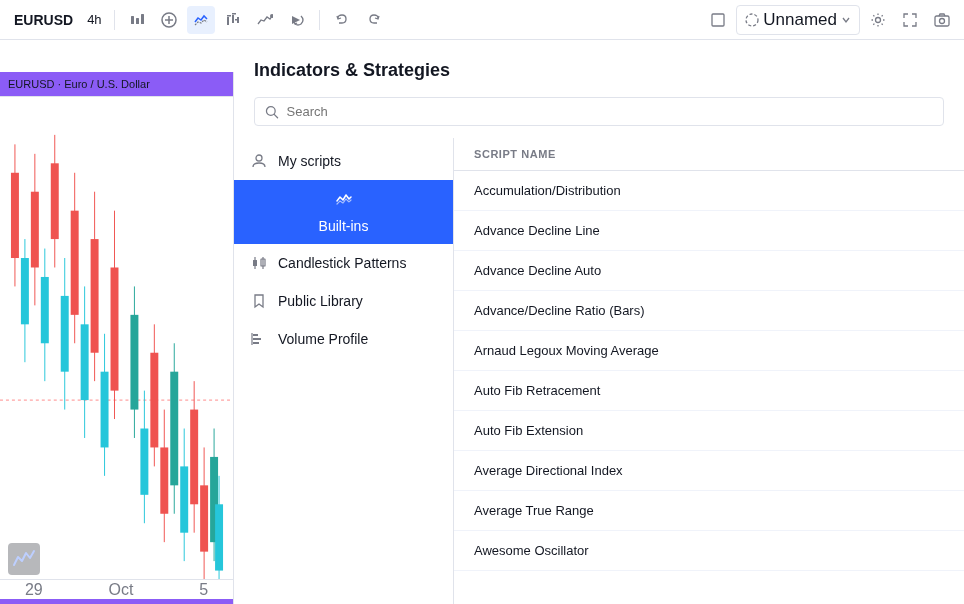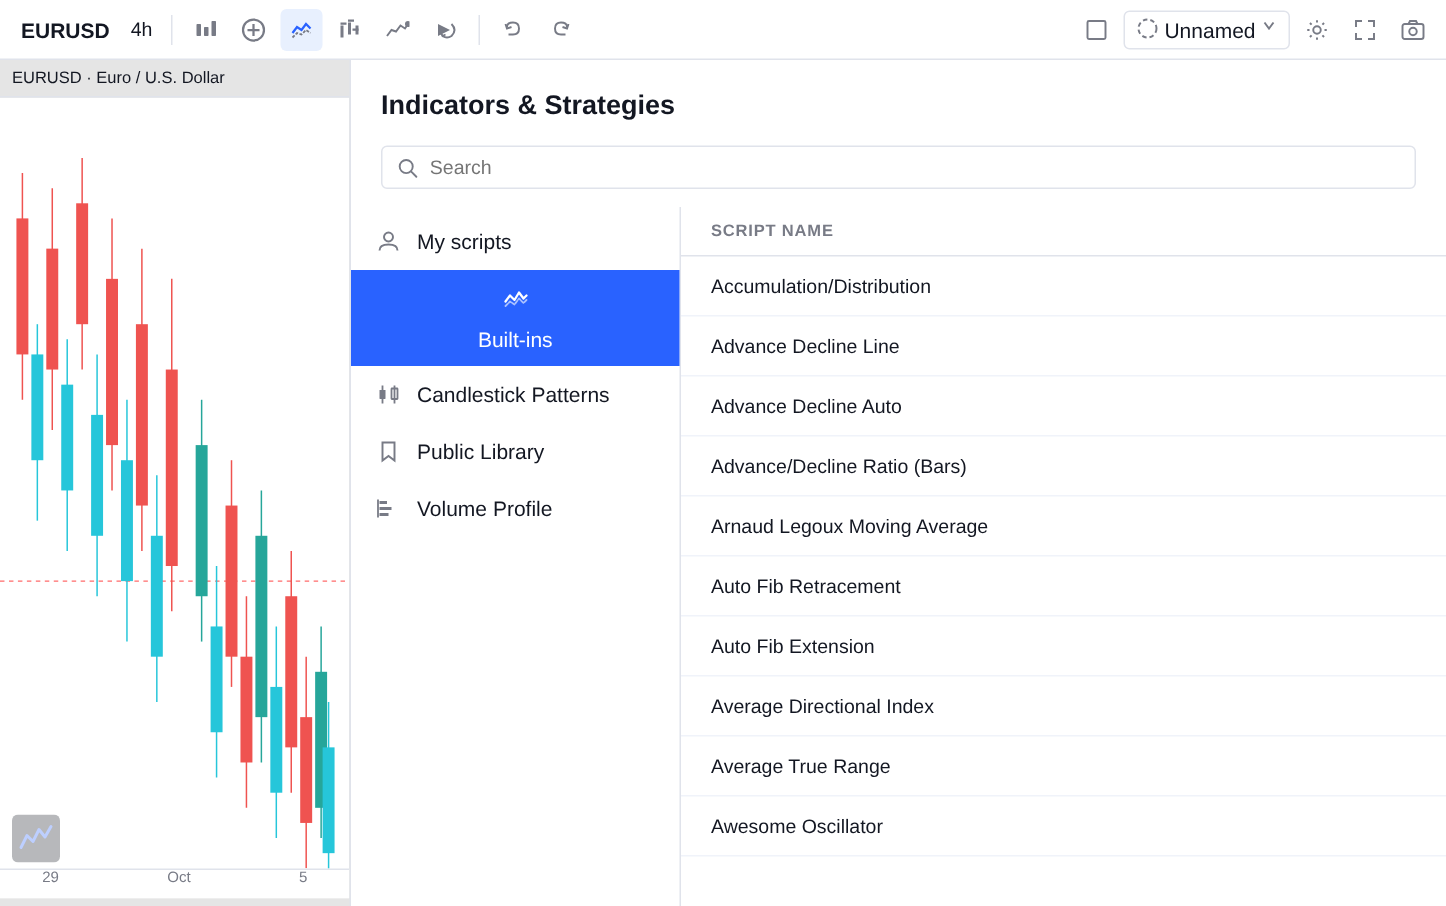--- a/index.html
+++ b/index.html
@@ -15,53 +15,54 @@
     .timeframe-label { font-size: 13px; color: #131722; padding: 0 4px; }
     .toolbar-divider { width: 1px; height: 20px; background: #e0e3eb; margin: 0 4px; }
     .toolbar-btn {
       width: 28px; height: 28px; display: flex; align-items: center; justify-content: center;
       border: none; background: transparent; cursor: pointer; border-radius: 4px; color: #131722;
       font-size: 14px;
     }
     .toolbar-btn.active { background: #e8f0fe; color: #2962ff; }
     .toolbar-spacer { flex: 1; }
     .workspace-btn {
-      display: flex; gap: 4px; padding: 4px 8px;
+      display: flex; align-items: center; gap: 4px; padding: 4px 8px;
       border: 1px solid #e0e3eb; border-radius: 4px; background: transparent;
-      cursor: pointer; font-size: 14px; color: #131722;
+      cursor: pointer; font-size: 17px; color: #131722;
     }
 
     
     .main { display: flex; flex: 1; overflow: hidden; }
 
     
     .chart-area {
       width: 234px; flex-shrink: 0; position: relative;
-      background: #e5e5e5; border-right: 1px solid #e0e3eb;
+      background: #8b5cf6; border-right: 1px solid #e0e3eb;
       overflow: hidden;
+      margin-top: 32px;
     }
     .chart-header {
       padding: 6px 8px; font-size: 11px; color: #131722;
       border-bottom: 1px solid #e0e3eb; white-space: nowrap;
       overflow: hidden; text-overflow: ellipsis;
     }
     .chart-canvas { width: 100%; height: calc(100% - 30px); position: relative; overflow: hidden; }
 
     
     .chart-svg { width: 100%; height: 100%; }
 
     
     .tv-watermark {
       position: absolute; bottom: 24px; left: 8px;
       width: 32px; height: 32px; opacity: 0.3;
     }
     .chart-xaxis {
       position: absolute; bottom: 0; left: 0; right: 0; height: 20px;
-      display: flex; align-items: flex-start; justify-content: space-around;
-      font-size: 10px; color: #787b86; border-top: 1px solid #e0e3eb;
+      display: flex; align-items: center; justify-content: space-around;
+      font-size: 16px; color: #787b86; border-top: 1px solid #e0e3eb;
       background: #fff;
       gap: 16px;
     }
 
     
     .indicators-panel {
       flex: 1; display: flex; flex-direction: column; background: #fff;
     }
     .panel-header {
       padding: 20px 20px 16px 20px;

